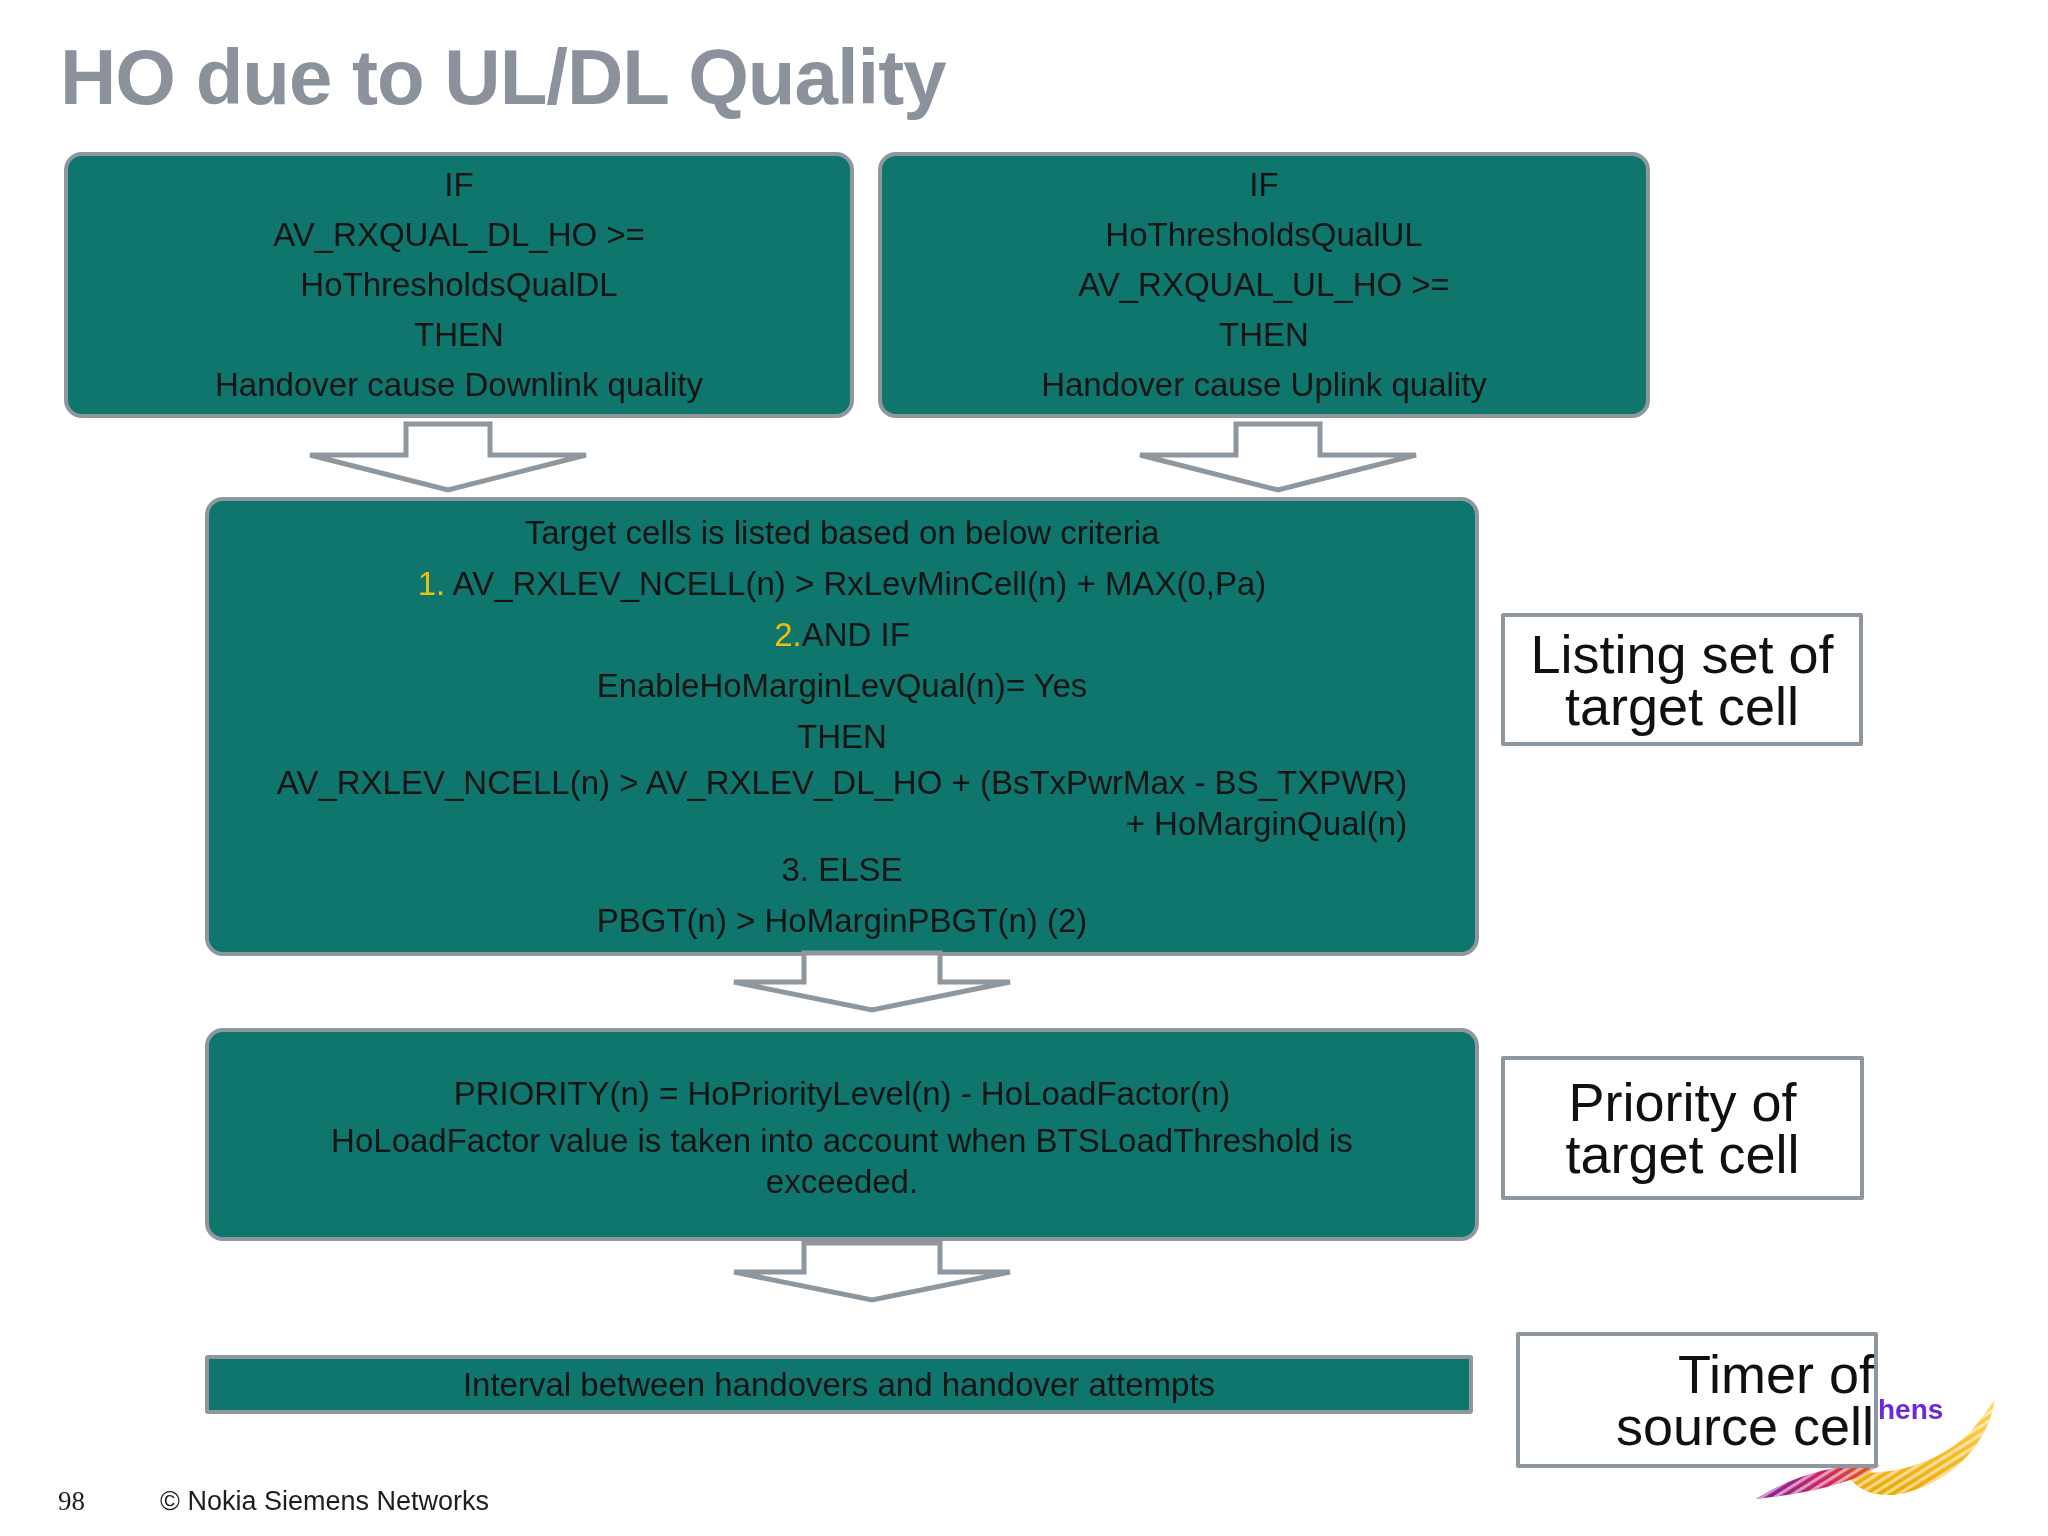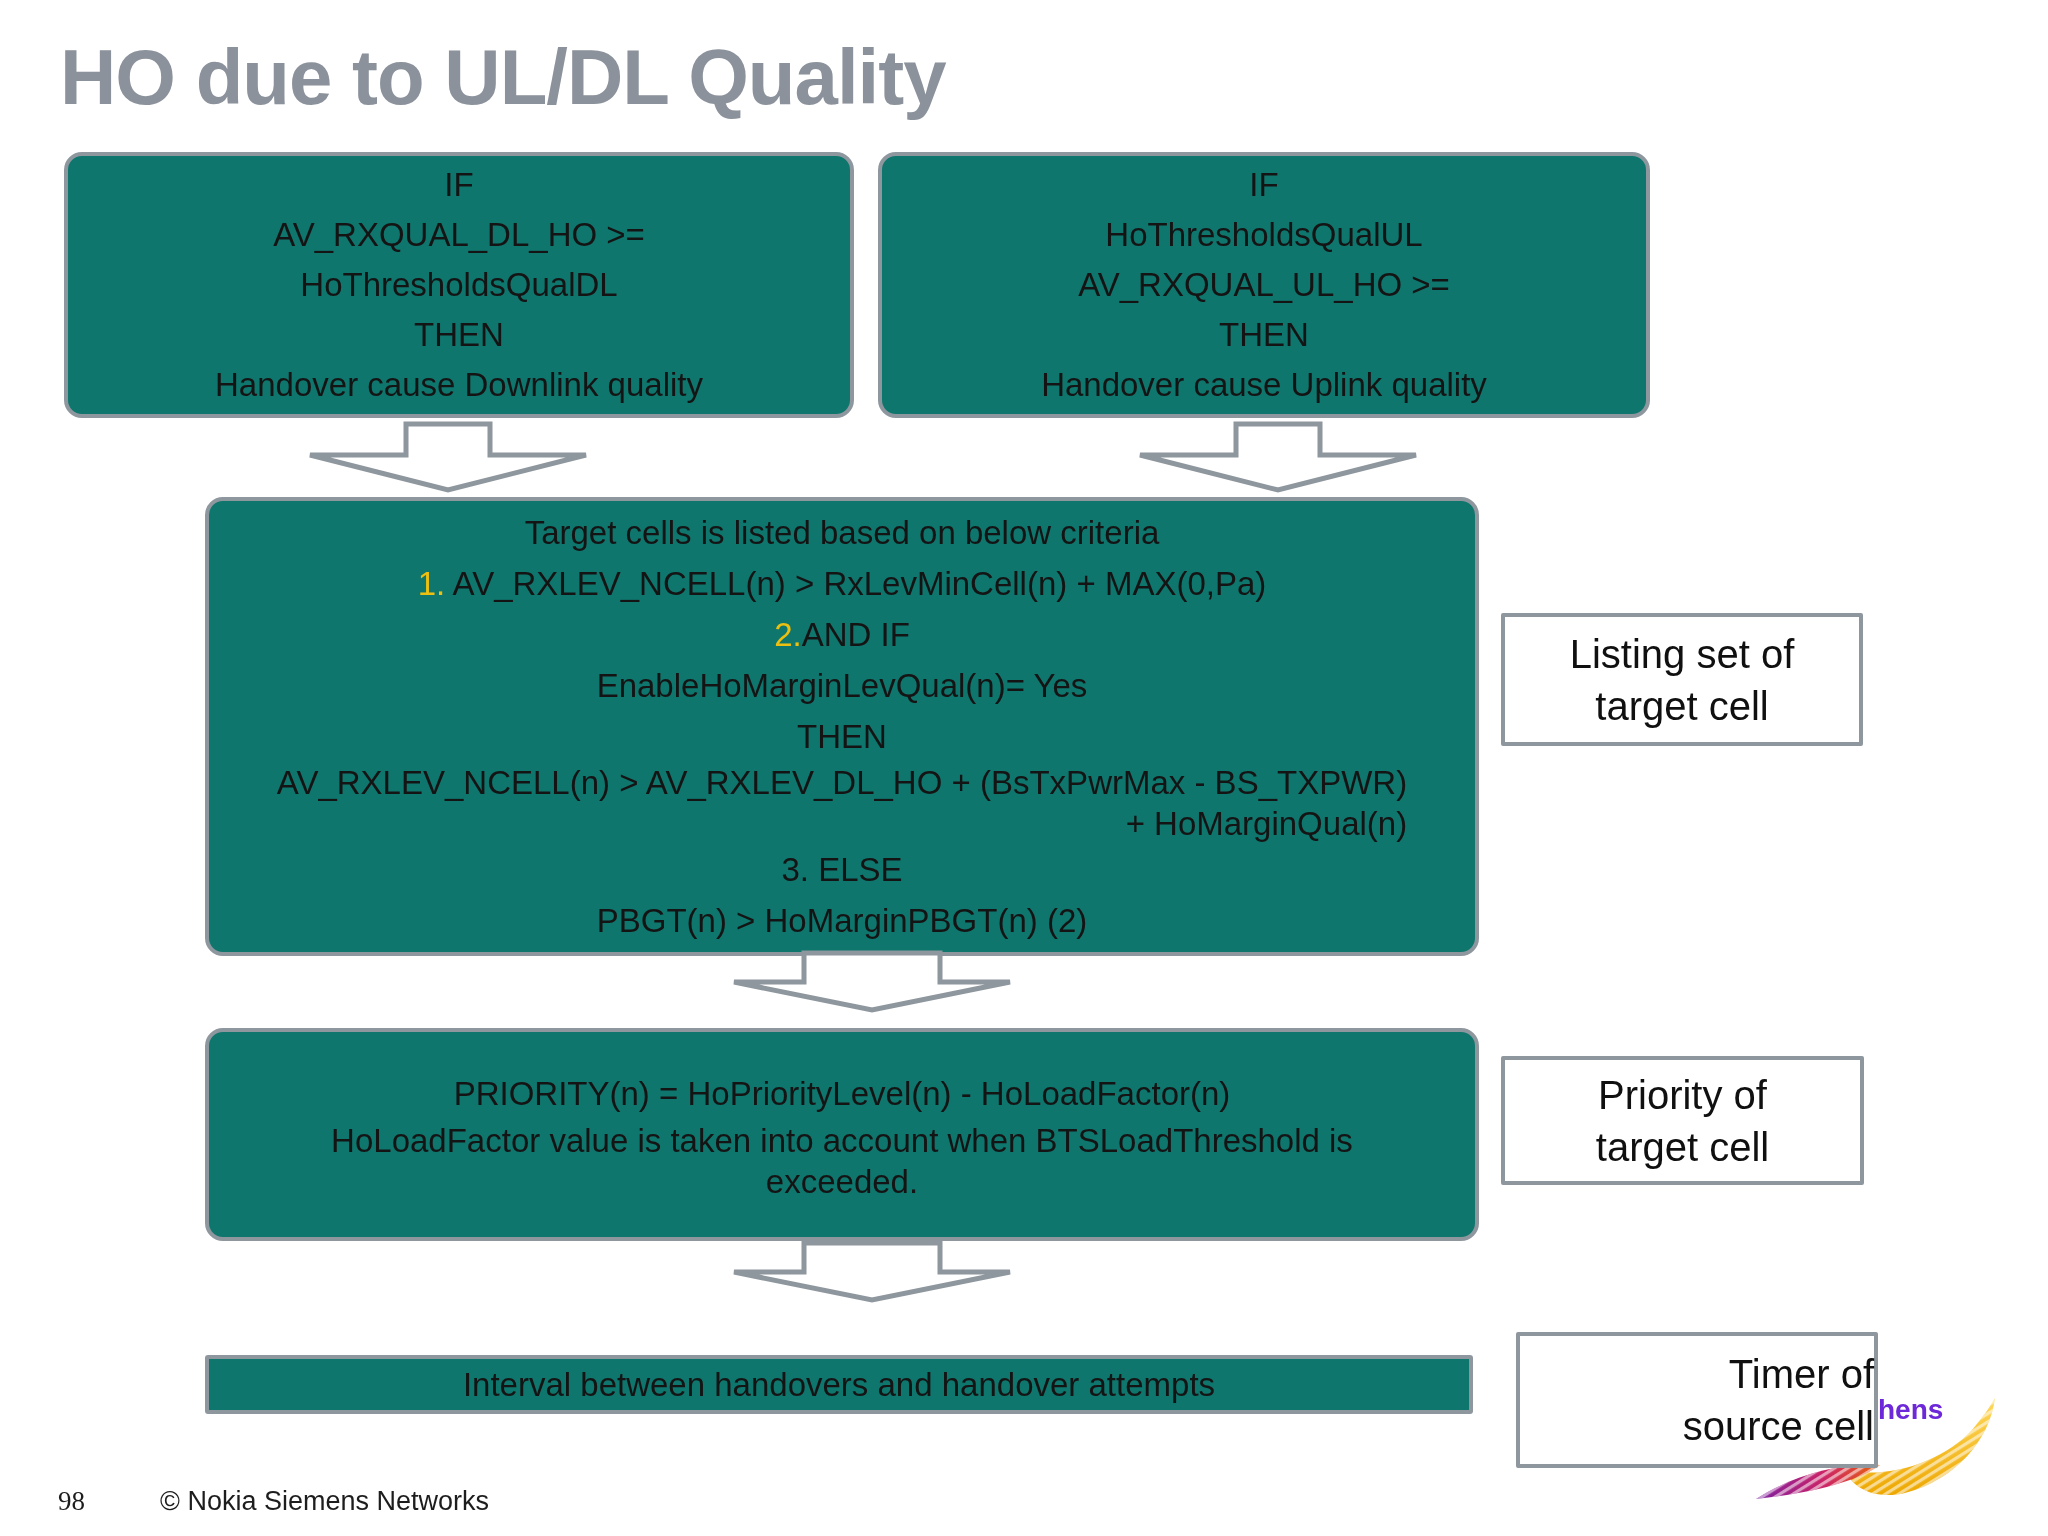--- a/index.html
+++ b/index.html
@@ -27,21 +27,21 @@
   .bline{line-height:50px;white-space:nowrap;}
   .lh51{line-height:51px;}
   .lh52{line-height:52px;}
   .formula{line-height:41px;}
   .num{color:#ecbf10;}
   .label-box{
     position:absolute;background:#ffffff;
     border:4px solid #8e969e;border-radius:2px;
     display:flex;flex-direction:column;
     align-items:center;justify-content:center;
-    text-align:center;font-size:40px;line-height:52px;
+    text-align:center;font-size:54px;line-height:52px;
     color:#101010;box-sizing:border-box;z-index:5;
   }
   .arrow{position:absolute;z-index:2;}
   .arrow polygon{fill:#ffffff;stroke:#8e969e;stroke-width:5;stroke-linejoin:miter;}
   .footer-text{position:absolute;font-size:27px;color:#1d1d1d;white-space:nowrap;}
   .logo-frag{
     position:absolute;left:1878px;top:1394px;
     font-size:28px;font-weight:bold;color:#6d28d9;z-index:1;
   }
   #logo-swoosh{position:absolute;left:1740px;top:1385px;z-index:1;}
@@ -101,21 +101,21 @@
   </svg>
 
   <div class="box" style="left:205px;top:1028px;width:1274px;height:213px;">
     <div class="lh52">PRIORITY(n) = HoPriorityLevel(n) - HoLoadFactor(n)</div>
     <div class="formula">
       <div>HoLoadFactor value is taken into account when BTSLoadThreshold is</div>
       <div>exceeded.</div>
     </div>
   </div>
 
-  <div class="label-box" style="left:1501px;top:1056px;width:363px;height:129px;">
+  <div class="label-box" style="left:1501px;top:1056px;width:363px;height:144px;">
     <div>Priority of</div>
     <div>target cell</div>
   </div>
 
   <svg class="arrow" style="left:729px;top:1239px;" width="286" height="66">
     <polygon points="75,4 211,4 211,33 281,33 143,61 5,33 75,33"></polygon>
   </svg>
 
   <div class="box" style="left:205px;top:1355px;width:1268px;height:59px;border-radius:3px;">
     <div>Interval between handovers and handover attempts</div>

